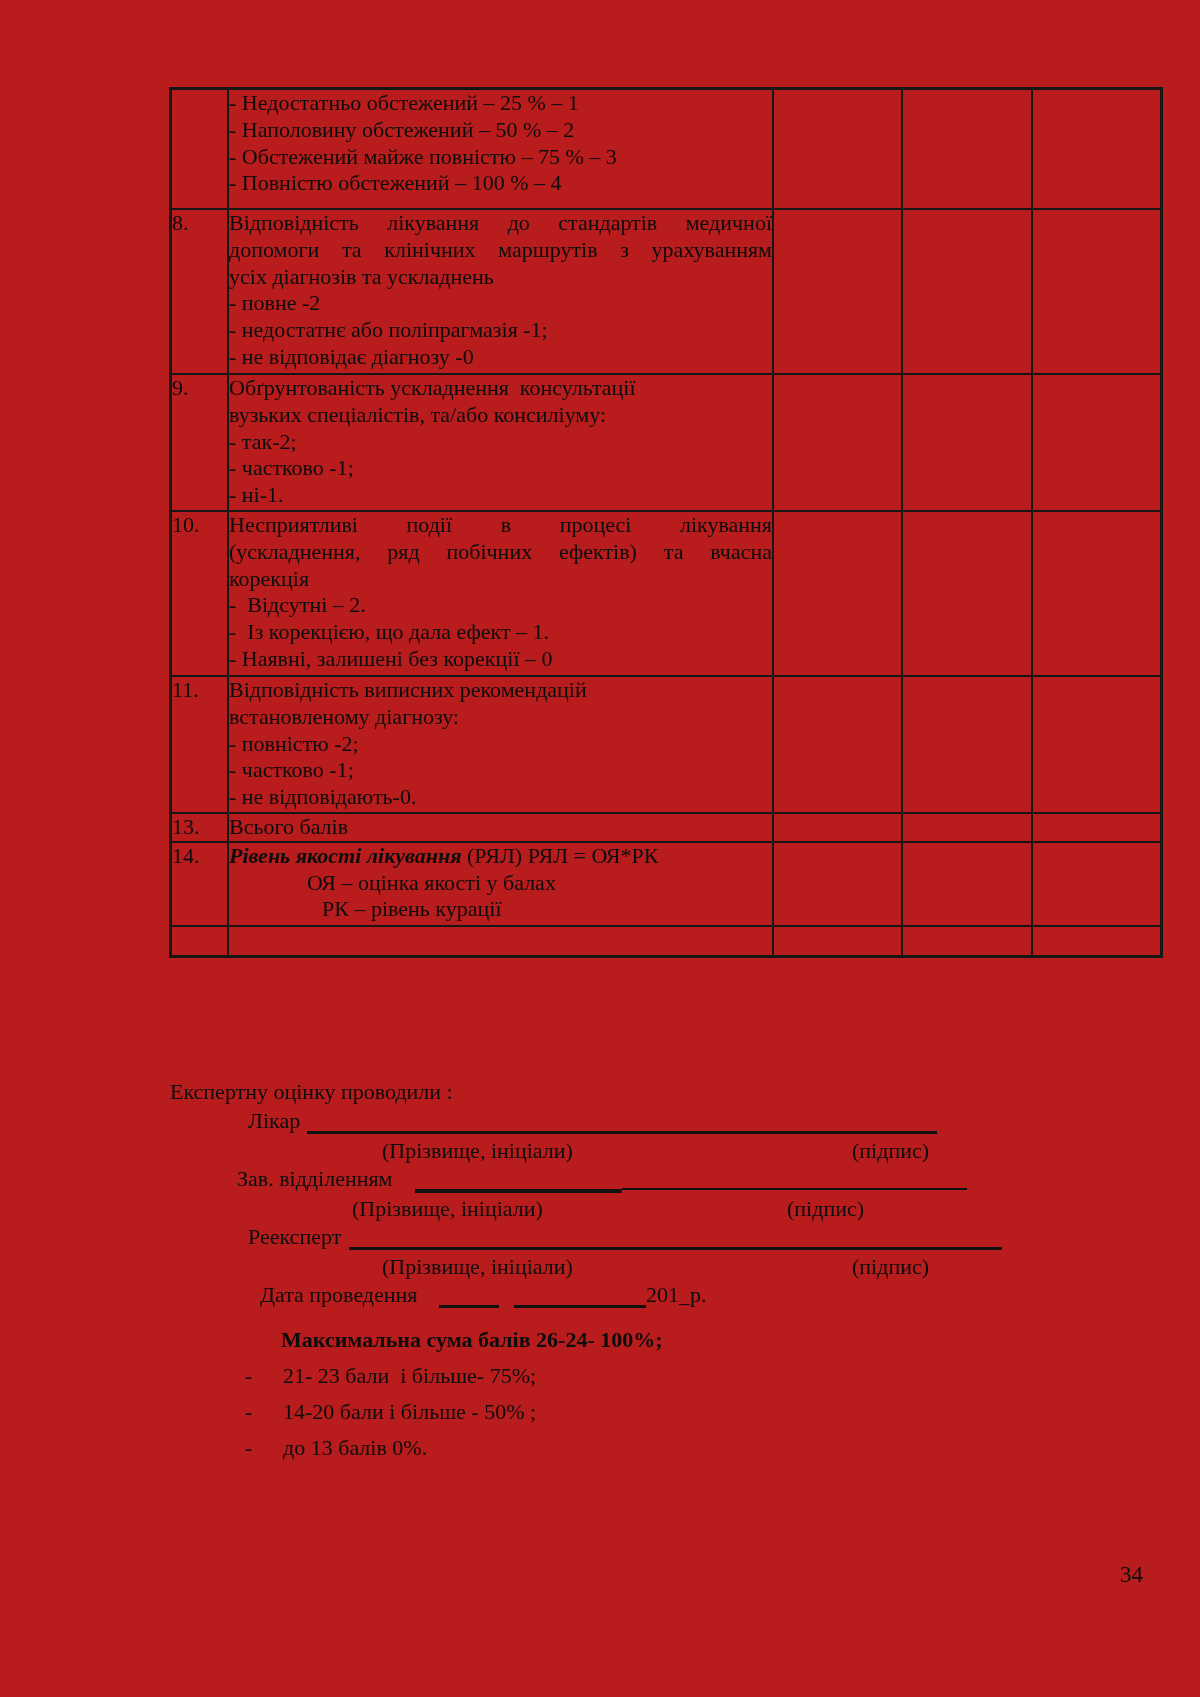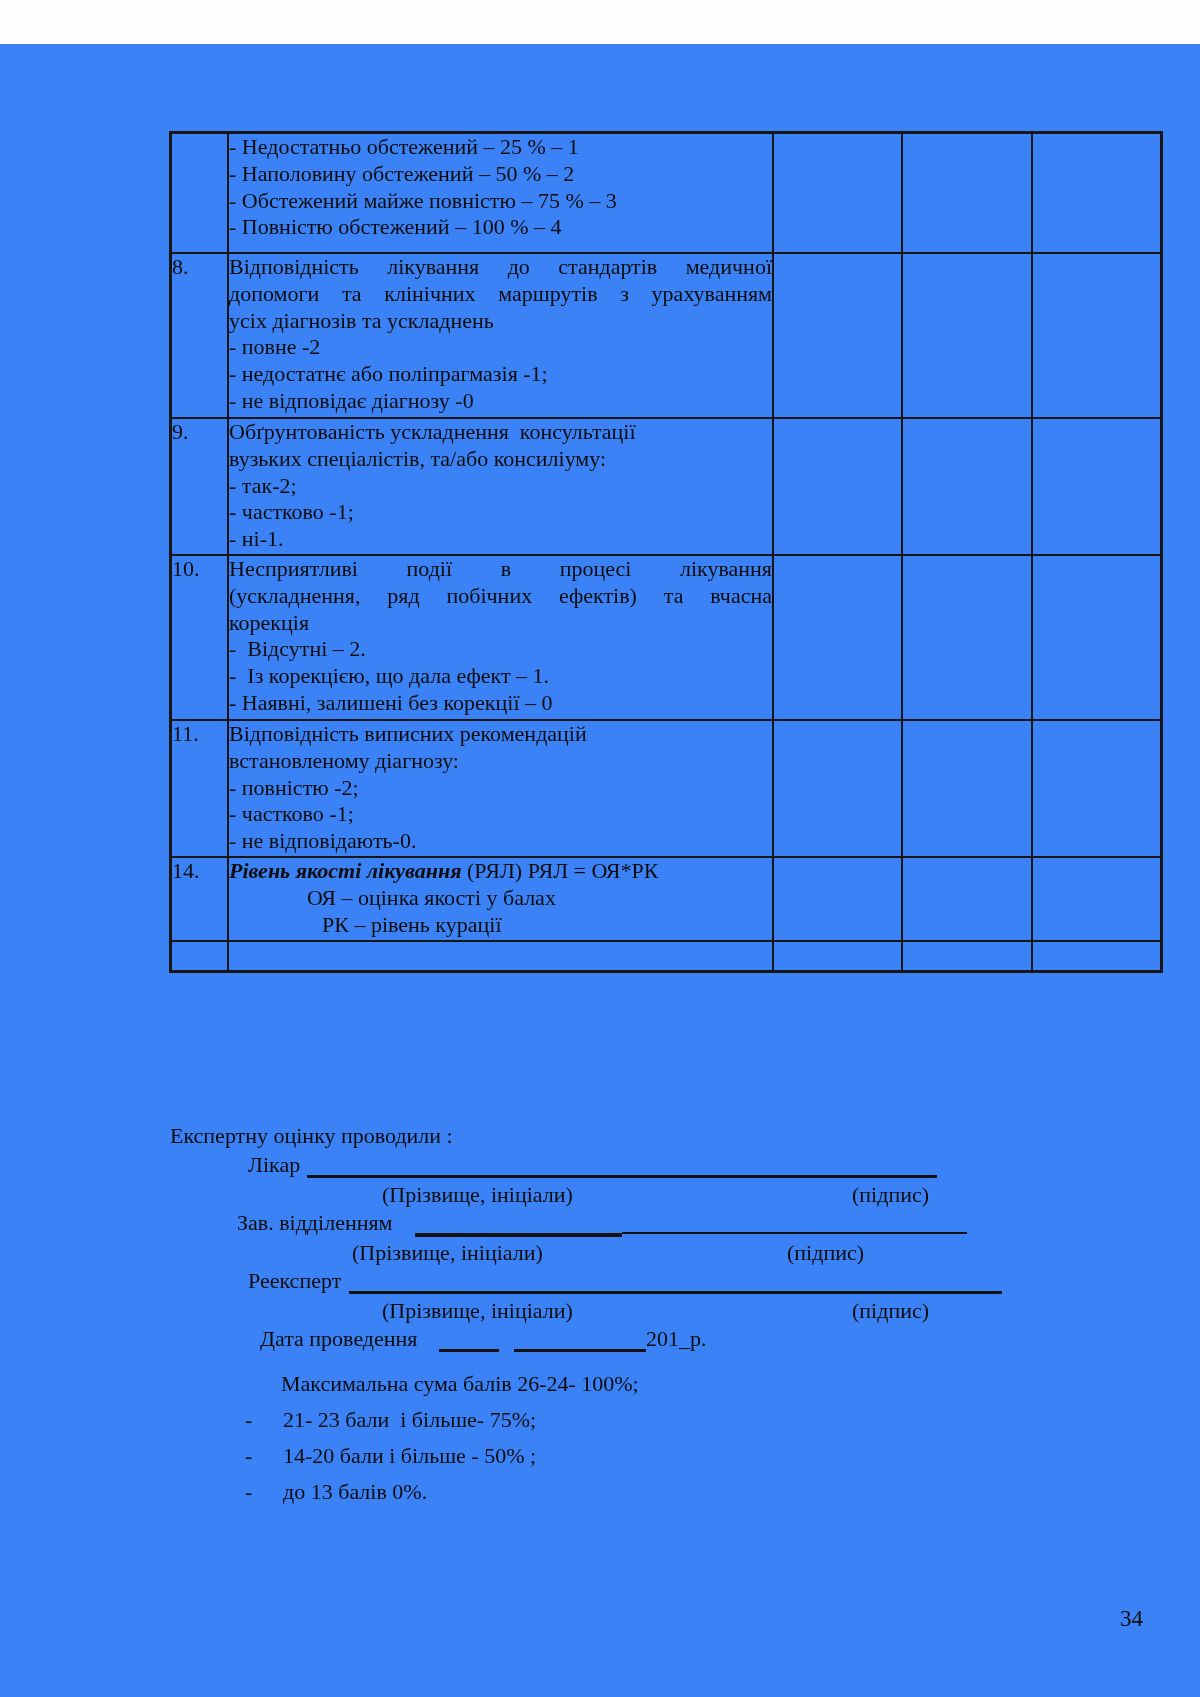--- a/index.html
+++ b/index.html
@@ -3,21 +3,21 @@
 <meta charset="utf-8">
 <style>
   html,body{margin:0;padding:0;}
   body{
     width:1200px;height:1697px;position:relative;
     background:#fefefe;
     font-family:"Liberation Serif","DejaVu Serif",serif;
     color:#0d0d0d;
     -webkit-font-smoothing:antialiased;
   }
-  .page{position:absolute;inset:0;background:#3b82f6;overflow:hidden;margin-top:44px;}
+  .page{position:absolute;inset:0;background:#b91c1c;overflow:hidden;}
 
   
   table.tbl{
     position:absolute;left:170px;top:88px;
     border-collapse:collapse;table-layout:fixed;
     box-shadow:0 0 0 1px #161616;
   }
   table.tbl td{
     border:2px solid #161616;
     vertical-align:top;
@@ -49,21 +49,21 @@
   .s-head{left:235px;top:87px;}
   .cap2a{left:350px;top:117px;} .cap2b{left:785px;top:117px;}
   .s-reexp{left:246px;top:145px;}
   .cap3a{left:380px;top:175px;} .cap3b{left:850px;top:175px;}
   .s-date{left:258px;top:203px;}
   .s-year{left:644px;top:203px;}
 
   
   .scoring{position:absolute;left:0;top:1326px;width:1200px;height:160px;}
   .scoring span{position:absolute;font-size:22px;line-height:27px;white-space:pre;}
-  .sc0{left:281px;top:0;}
+  .sc0{left:281px;top:0;font-weight:bold;}
   .d1{left:245px;top:36px;} .t1{left:283px;top:36px;}
   .d2{left:245px;top:72px;} .t2{left:283px;top:72px;}
   .d3{left:245px;top:108px;} .t3{left:283px;top:108px;}
 
   .pagenum{position:absolute;left:1120px;top:1562px;font-size:23px;}
 </style>
 </head>
 <body>
 
 <div class="page">
@@ -143,20 +143,29 @@
         <div class="ln">- повністю -2;</div>
         <div class="ln">- частково -1;</div>
         <div class="ln">- не відповідають-0.</div>
       </td>
       <td></td>
       <td></td>
       <td></td>
     </tr>
 
 
+    <tr style="height:28px">
+      <td class="num" style="padding-top:0">13.</td>
+      <td class="txt" style="padding-top:0">
+        <div class="ln">Всього балів</div>
+      </td>
+      <td></td>
+      <td></td>
+      <td></td>
+    </tr>
 
     <tr style="height:84px">
       <td class="vmid">14.</td>
       <td class="txt">
         <div class="ln"><span class="bi">Рівень якості лікування</span><span> (РЯЛ) РЯЛ = ОЯ*РК</span></div>
         <div class="ln ind1">ОЯ – оцінка якості у балах</div>
         <div class="ln ind2">РК – рівень курації</div>
       </td>
       <td></td>
       <td></td>

